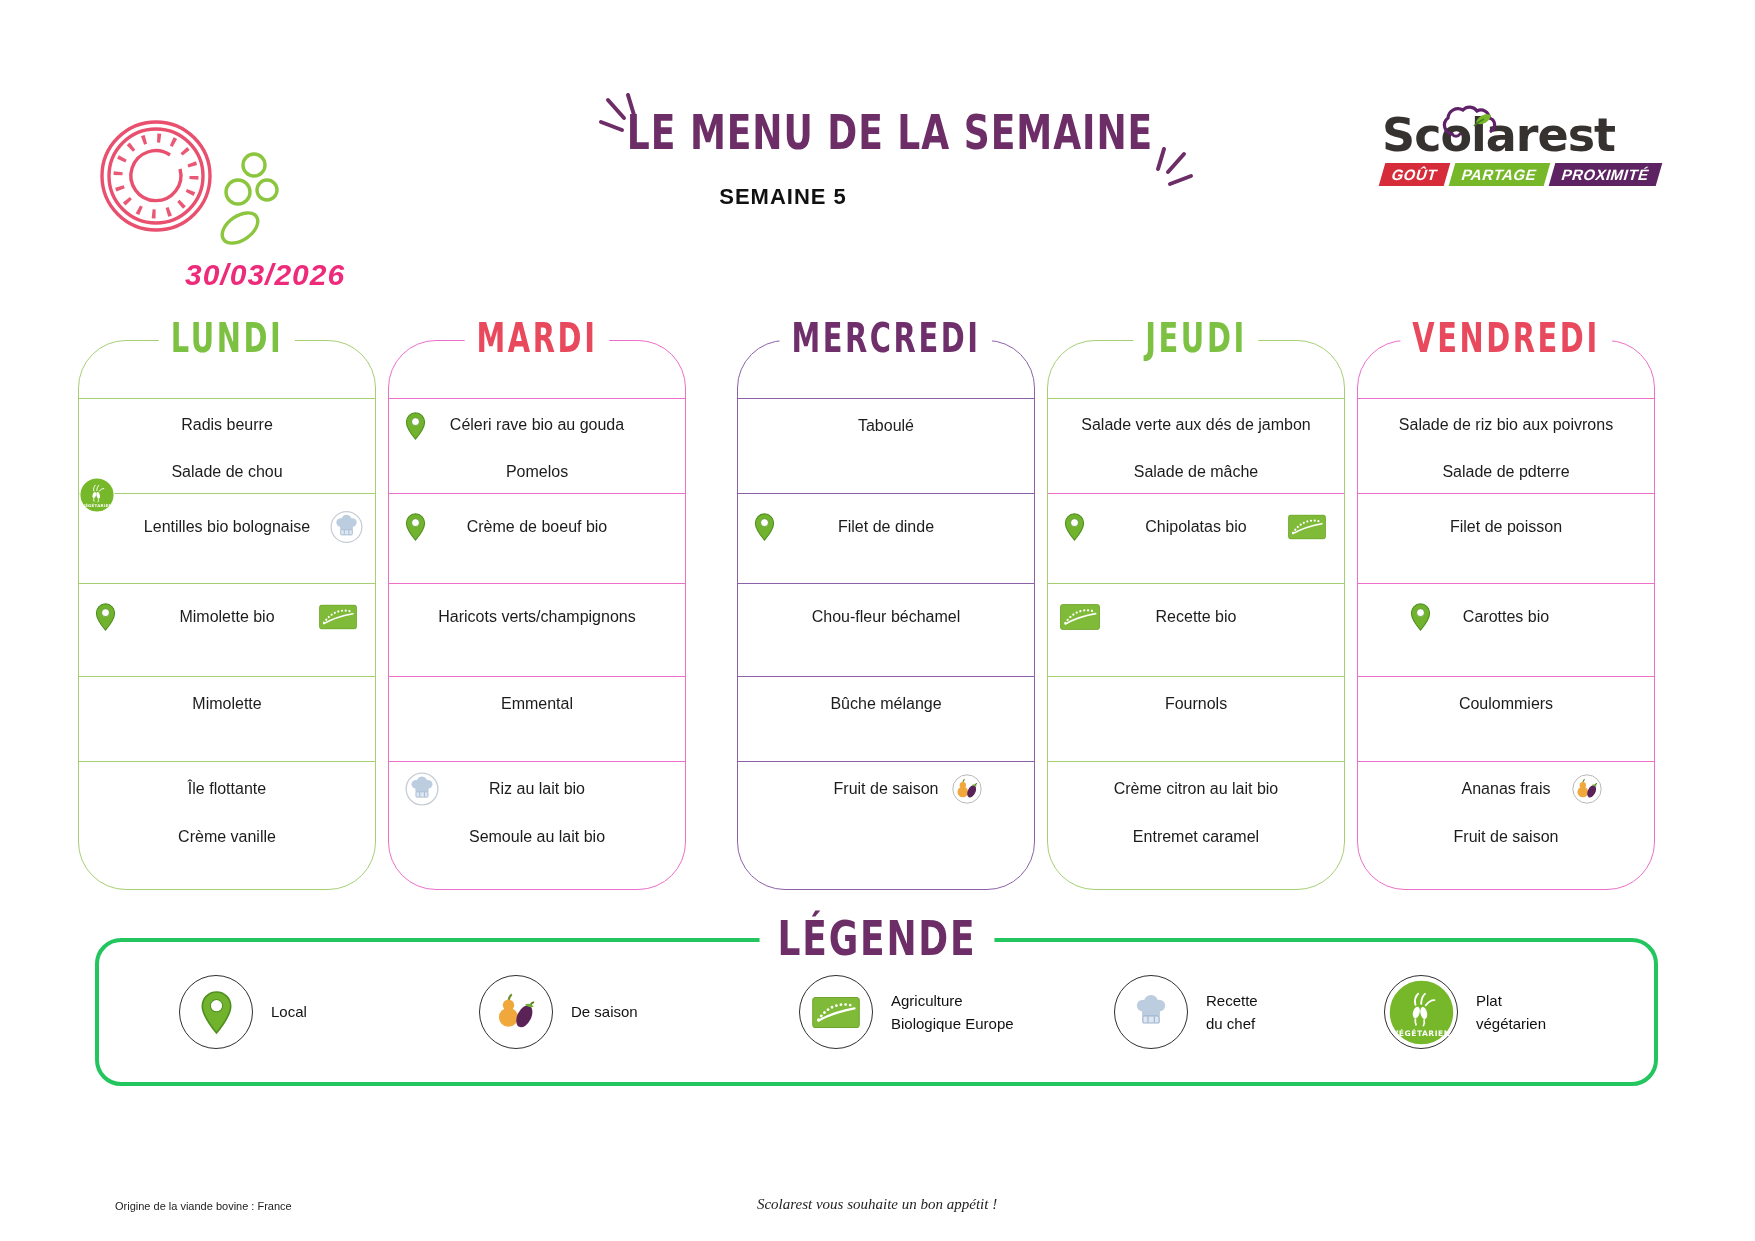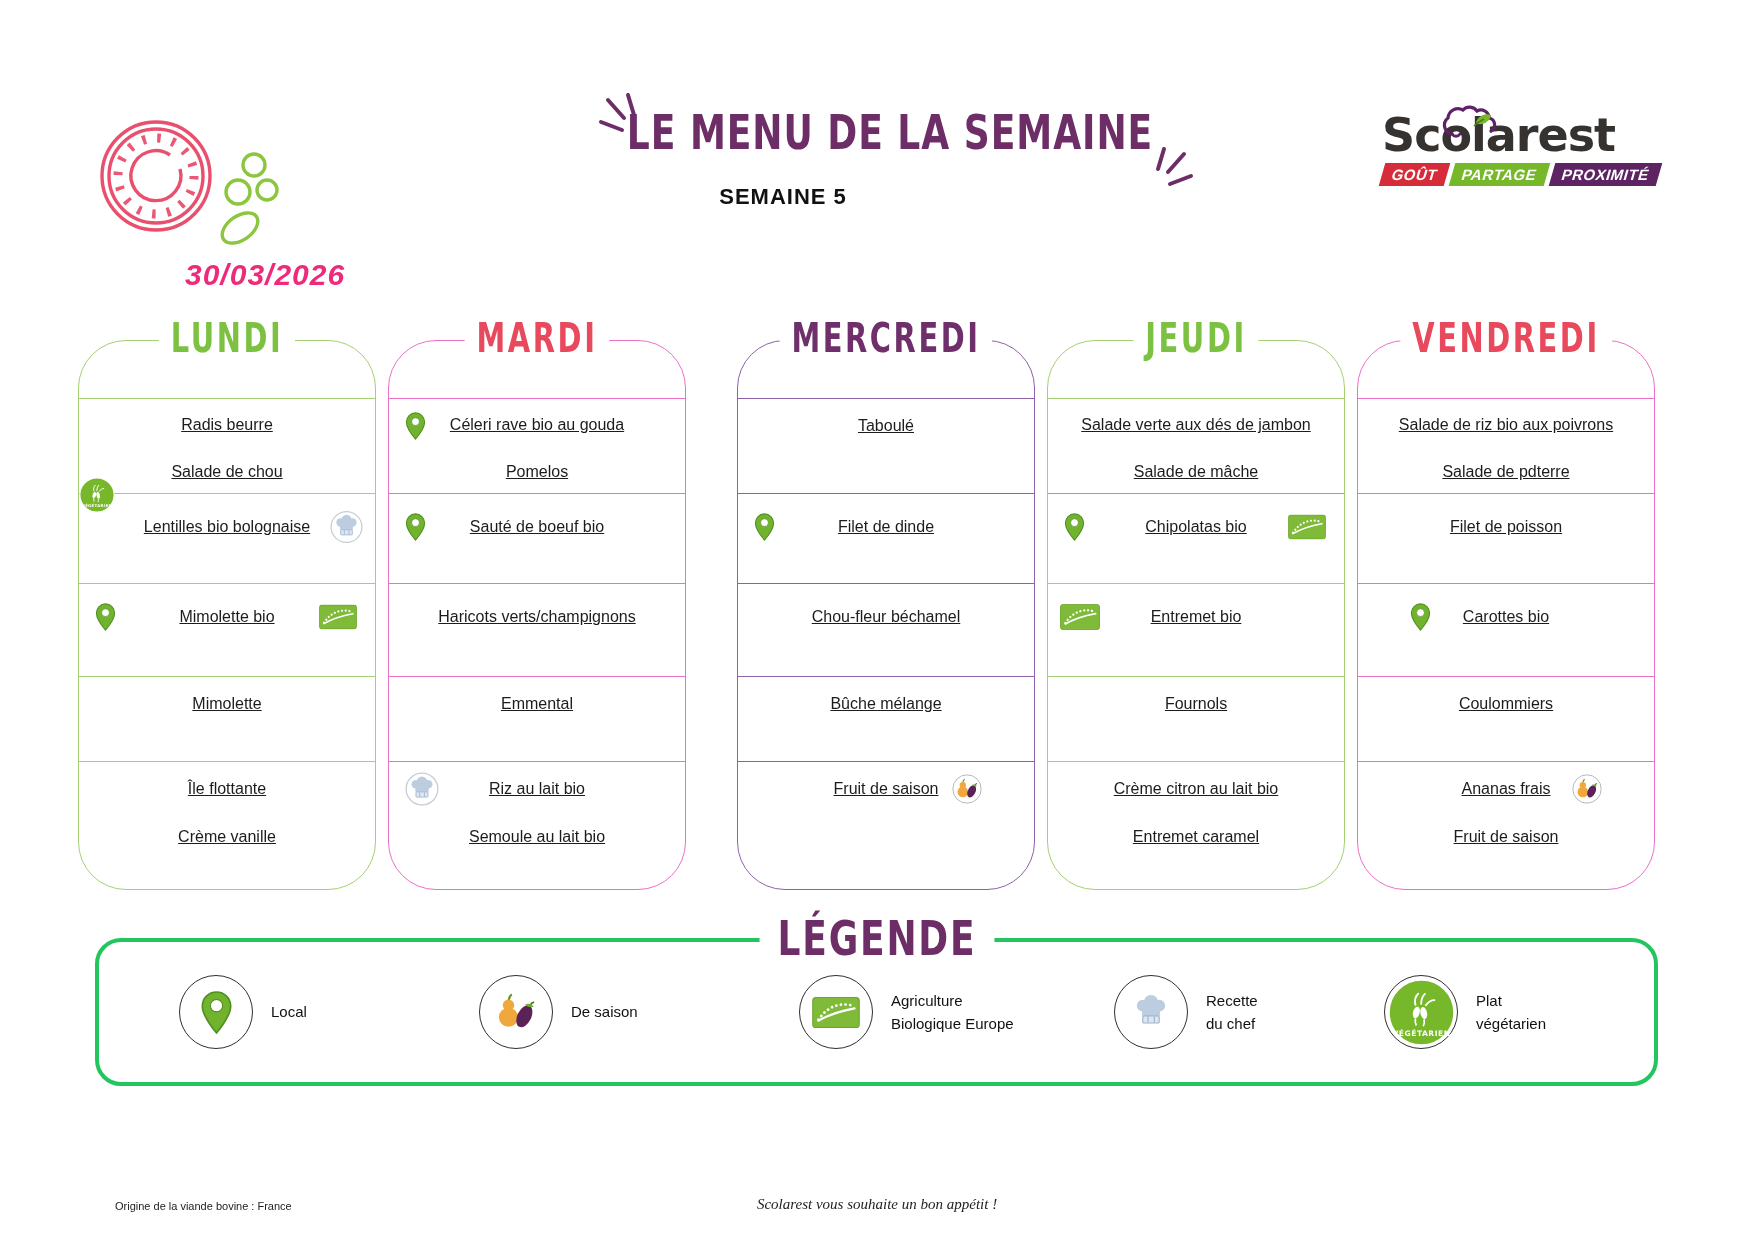--- a/index.html
+++ b/index.html
@@ -30,21 +30,21 @@
   .day-title{position:absolute;top:-27px;left:50%;transform:translateX(-50%) scale(.85,1.22);
       transform-origin:center;background:#fff;padding:0 14px;font-family:"DejaVu Sans",sans-serif;
       font-size:34px;font-weight:bold;letter-spacing:3px;white-space:nowrap;line-height:46px;z-index:3;}
   .head-zone{height:57px;}
   .sec{border-top:1.6px solid;box-sizing:border-box;display:flex;flex-direction:column;
       gap:6px;padding-top:6px;position:relative;}
   .sec.pt12{padding-top:12px;}
   .sec-h0{height:95px;}.sec-h1{height:90px;}.sec-h2{height:93px;}.sec-h3{height:85px;}.sec-h4{height:125px;}
   .row{height:42px;display:flex;align-items:center;justify-content:center;position:relative;
       font-size:16px;padding:0 28px;}
-  .row .txt{text-align:center;line-height:1.15;text-decoration:underline;}
+  .row .txt{text-align:center;line-height:1.15;}
   .ic{position:absolute;top:50%;transform:translateY(-50%);display:flex;}
   .ic.l12{left:12px;}.ic.l16{left:16px;}.ic.l52{left:52px;}
   .ic.r12{right:12px;}.ic.r18{right:18px;}.ic.r52{right:52px;}
   .veg-abs{position:absolute;left:0;top:-17px;z-index:2;display:flex;}
   
   #legend{position:absolute;left:95px;top:938px;width:1563px;height:148px;
       border:4px solid #22c55e;border-radius:26px;box-sizing:border-box;}
   .legend-title{position:absolute;top:-30px;left:50%;transform:translateX(-50%) scale(.9,1.22);
       background:#fff;padding:0 20px;font-family:"DejaVu Sans",sans-serif;font-size:40px;
       font-weight:bold;letter-spacing:2px;line-height:52px;z-index:3;}
@@ -202,21 +202,21 @@
         </div>
       </div>
       <div class="sec sec-h1 pt12" style="border-top-color: rgb(236, 111, 200);">
         <div class="row">
           <span class="ic l16">
             <svg width="21" height="29" viewBox="0 0 24 33">
       <path d="M12 1.5C6.2 1.5 1.6 6.1 1.6 11.9c0 7.6 10.4 19.6 10.4 19.6s10.4-12 10.4-19.6C22.4 6.1 17.8 1.5 12 1.5z" fill="#71b32d" stroke="#4e8f1f" stroke-width="1.2"></path>
       <circle cx="12" cy="11.5" r="4.5" fill="#fff" stroke="#4e8f1f" stroke-width="0.8"></circle>
             </svg>
           </span>
-          <span class="txt">Sauté de boeuf bio</span>
+          <span class="txt">Crème de boeuf bio</span>
         </div>
       </div>
       <div class="sec sec-h2 pt12" style="border-top-color: rgb(236, 111, 200);">
         <div class="row">
           <span class="txt">Haricots verts/champignons</span>
         </div>
       </div>
       <div class="sec sec-h3" style="border-top-color: rgb(236, 111, 200);">
         <div class="row">
           <span class="txt">Emmental</span>
@@ -322,21 +322,21 @@
       </div>
       <div class="sec sec-h2 pt12" style="border-top-color: rgb(166, 207, 116);">
         <div class="row">
           <span class="ic l12">
             <svg width="40" height="26" viewBox="0 0 46 30">
       <rect x="0.5" y="0.5" width="45" height="29" rx="3" fill="#7fbb38" stroke="#6da42c"></rect>
       <path d="M6 22 C 16 7, 30 5, 41 9" fill="none" stroke="#fff" stroke-width="2.6" stroke-linecap="round" stroke-dasharray="0.1 4.4"></path>
       <path d="M6 23 C 18 16, 30 13, 41 11" fill="none" stroke="#fff" stroke-width="2" stroke-linecap="round"></path>
             </svg>
           </span>
-          <span class="txt">Entremet bio</span>
+          <span class="txt">Recette bio</span>
         </div>
       </div>
       <div class="sec sec-h3" style="border-top-color: rgb(166, 207, 116);">
         <div class="row">
           <span class="txt">Fournols</span>
         </div>
       </div>
       <div class="sec sec-h4" style="border-top-color: rgb(166, 207, 116);">
         <div class="row">
           <span class="txt">Crème citron au lait bio</span>

